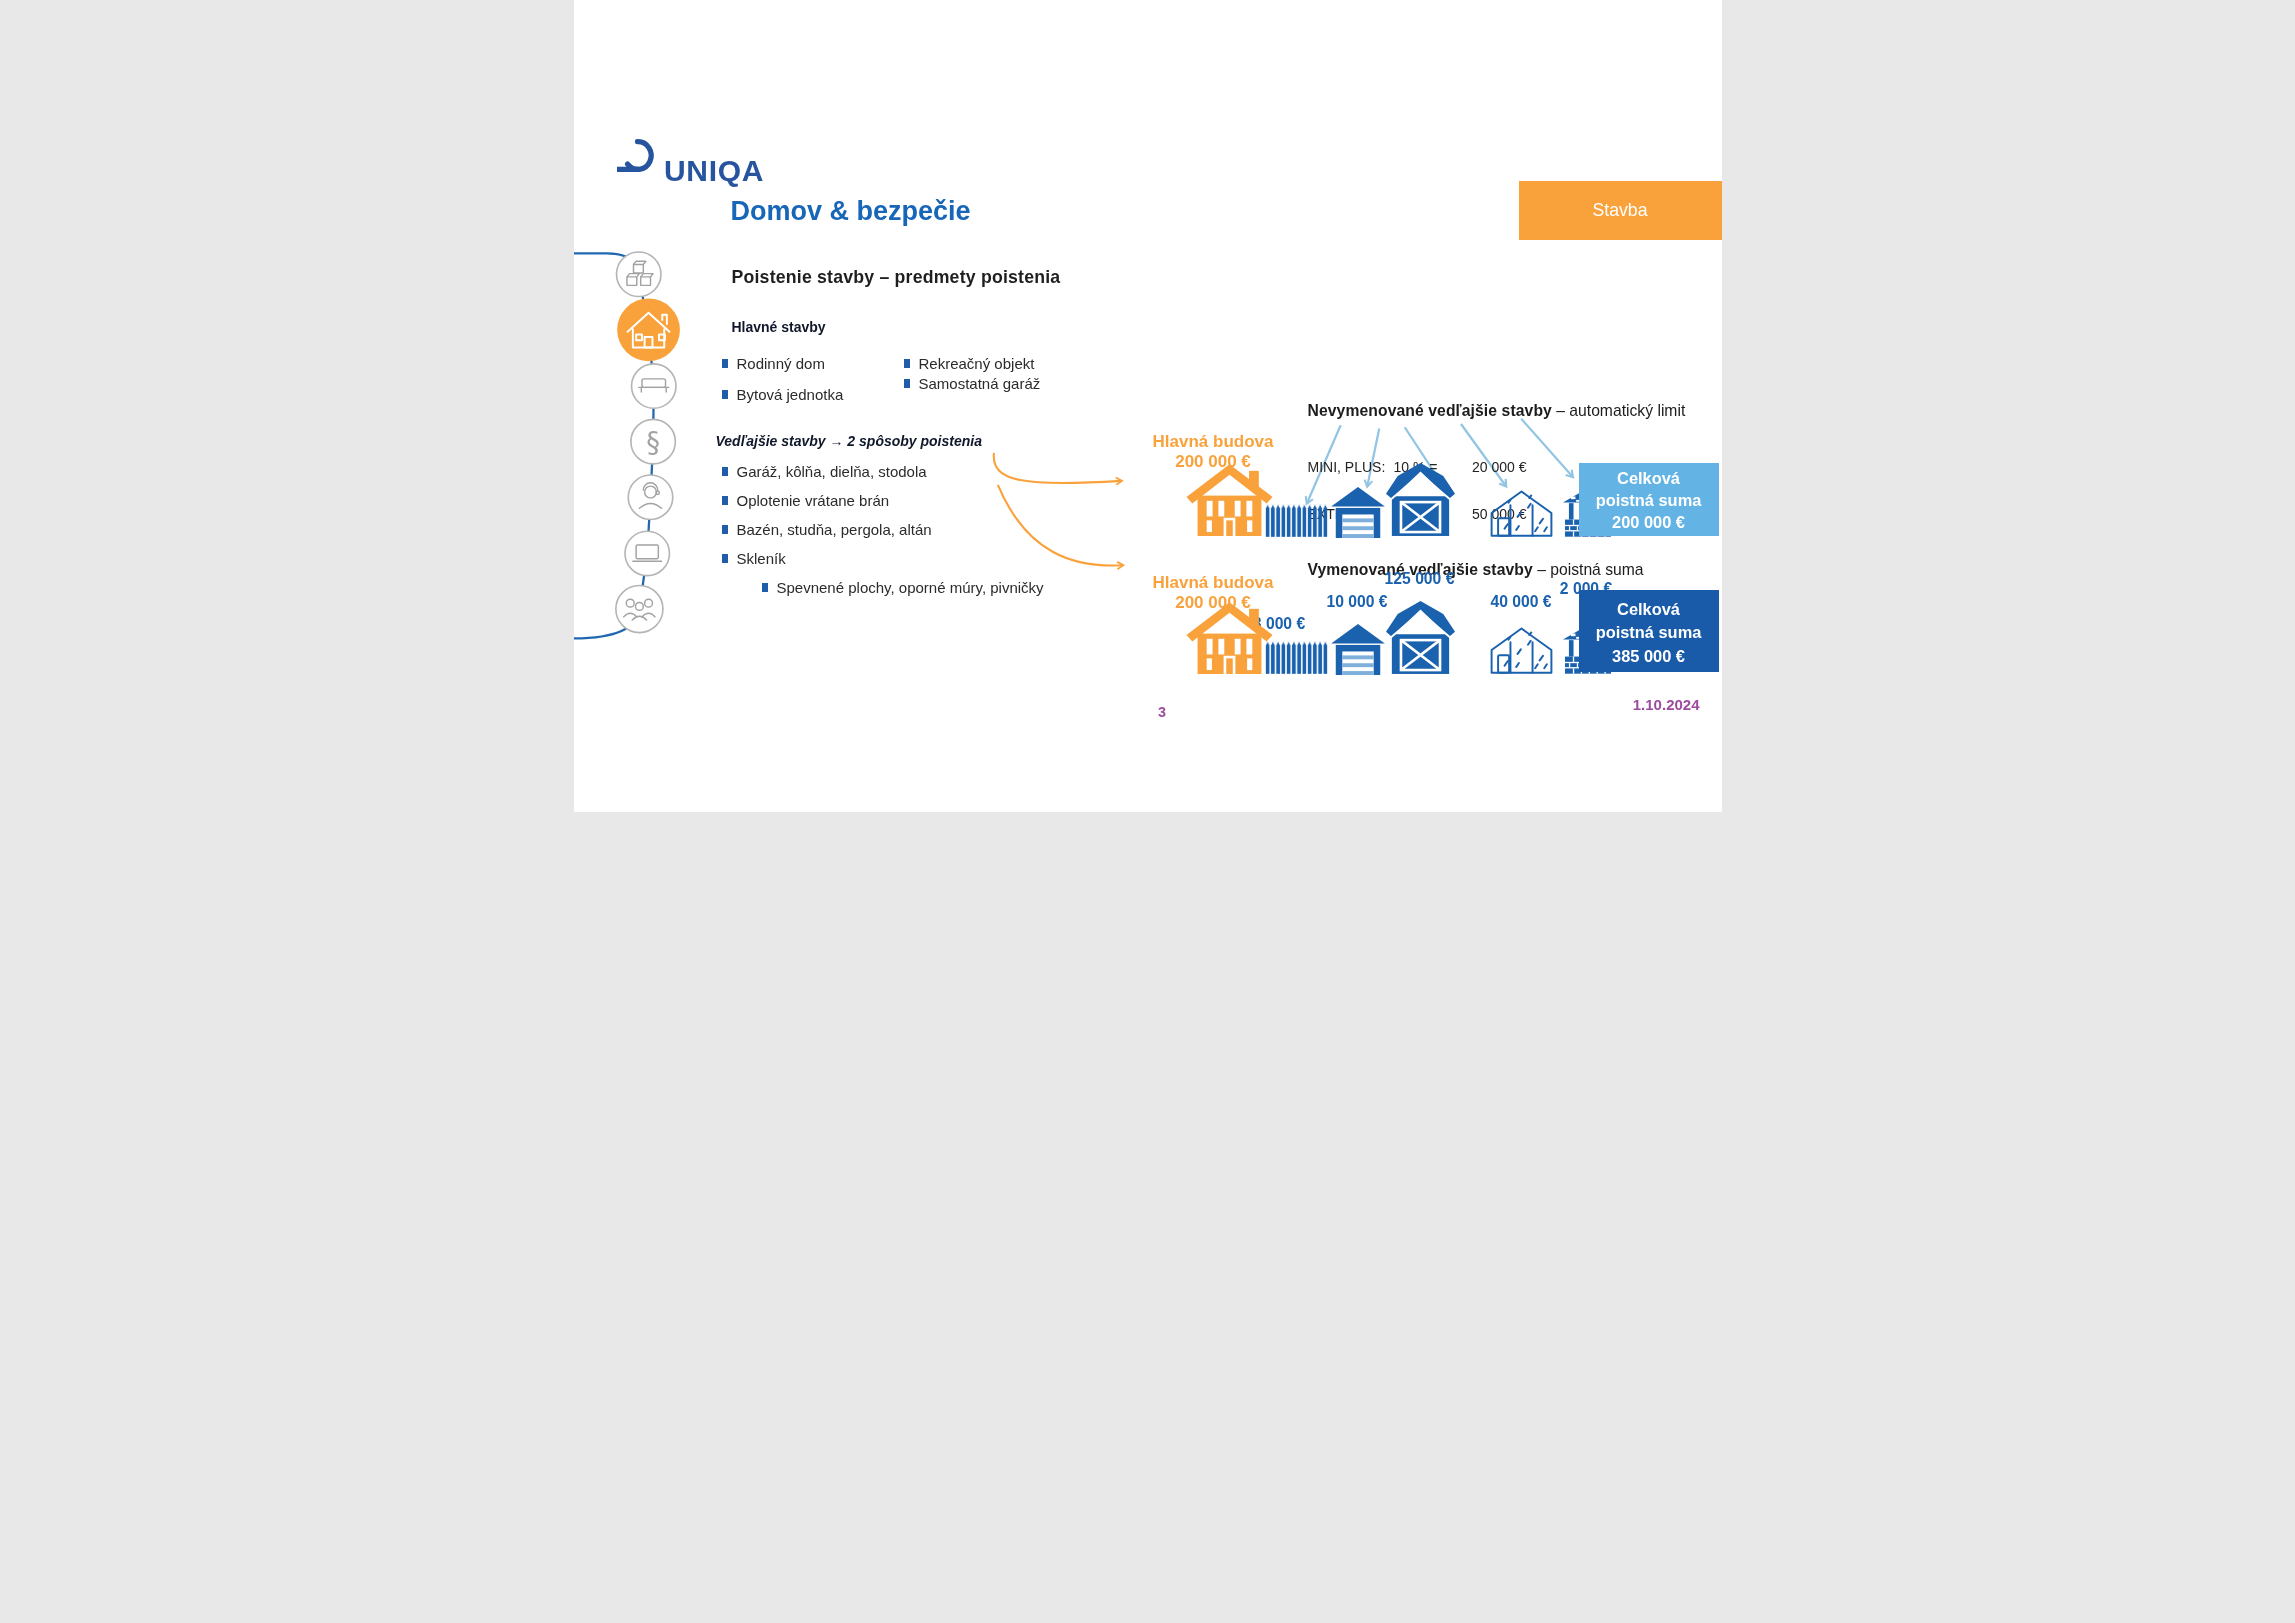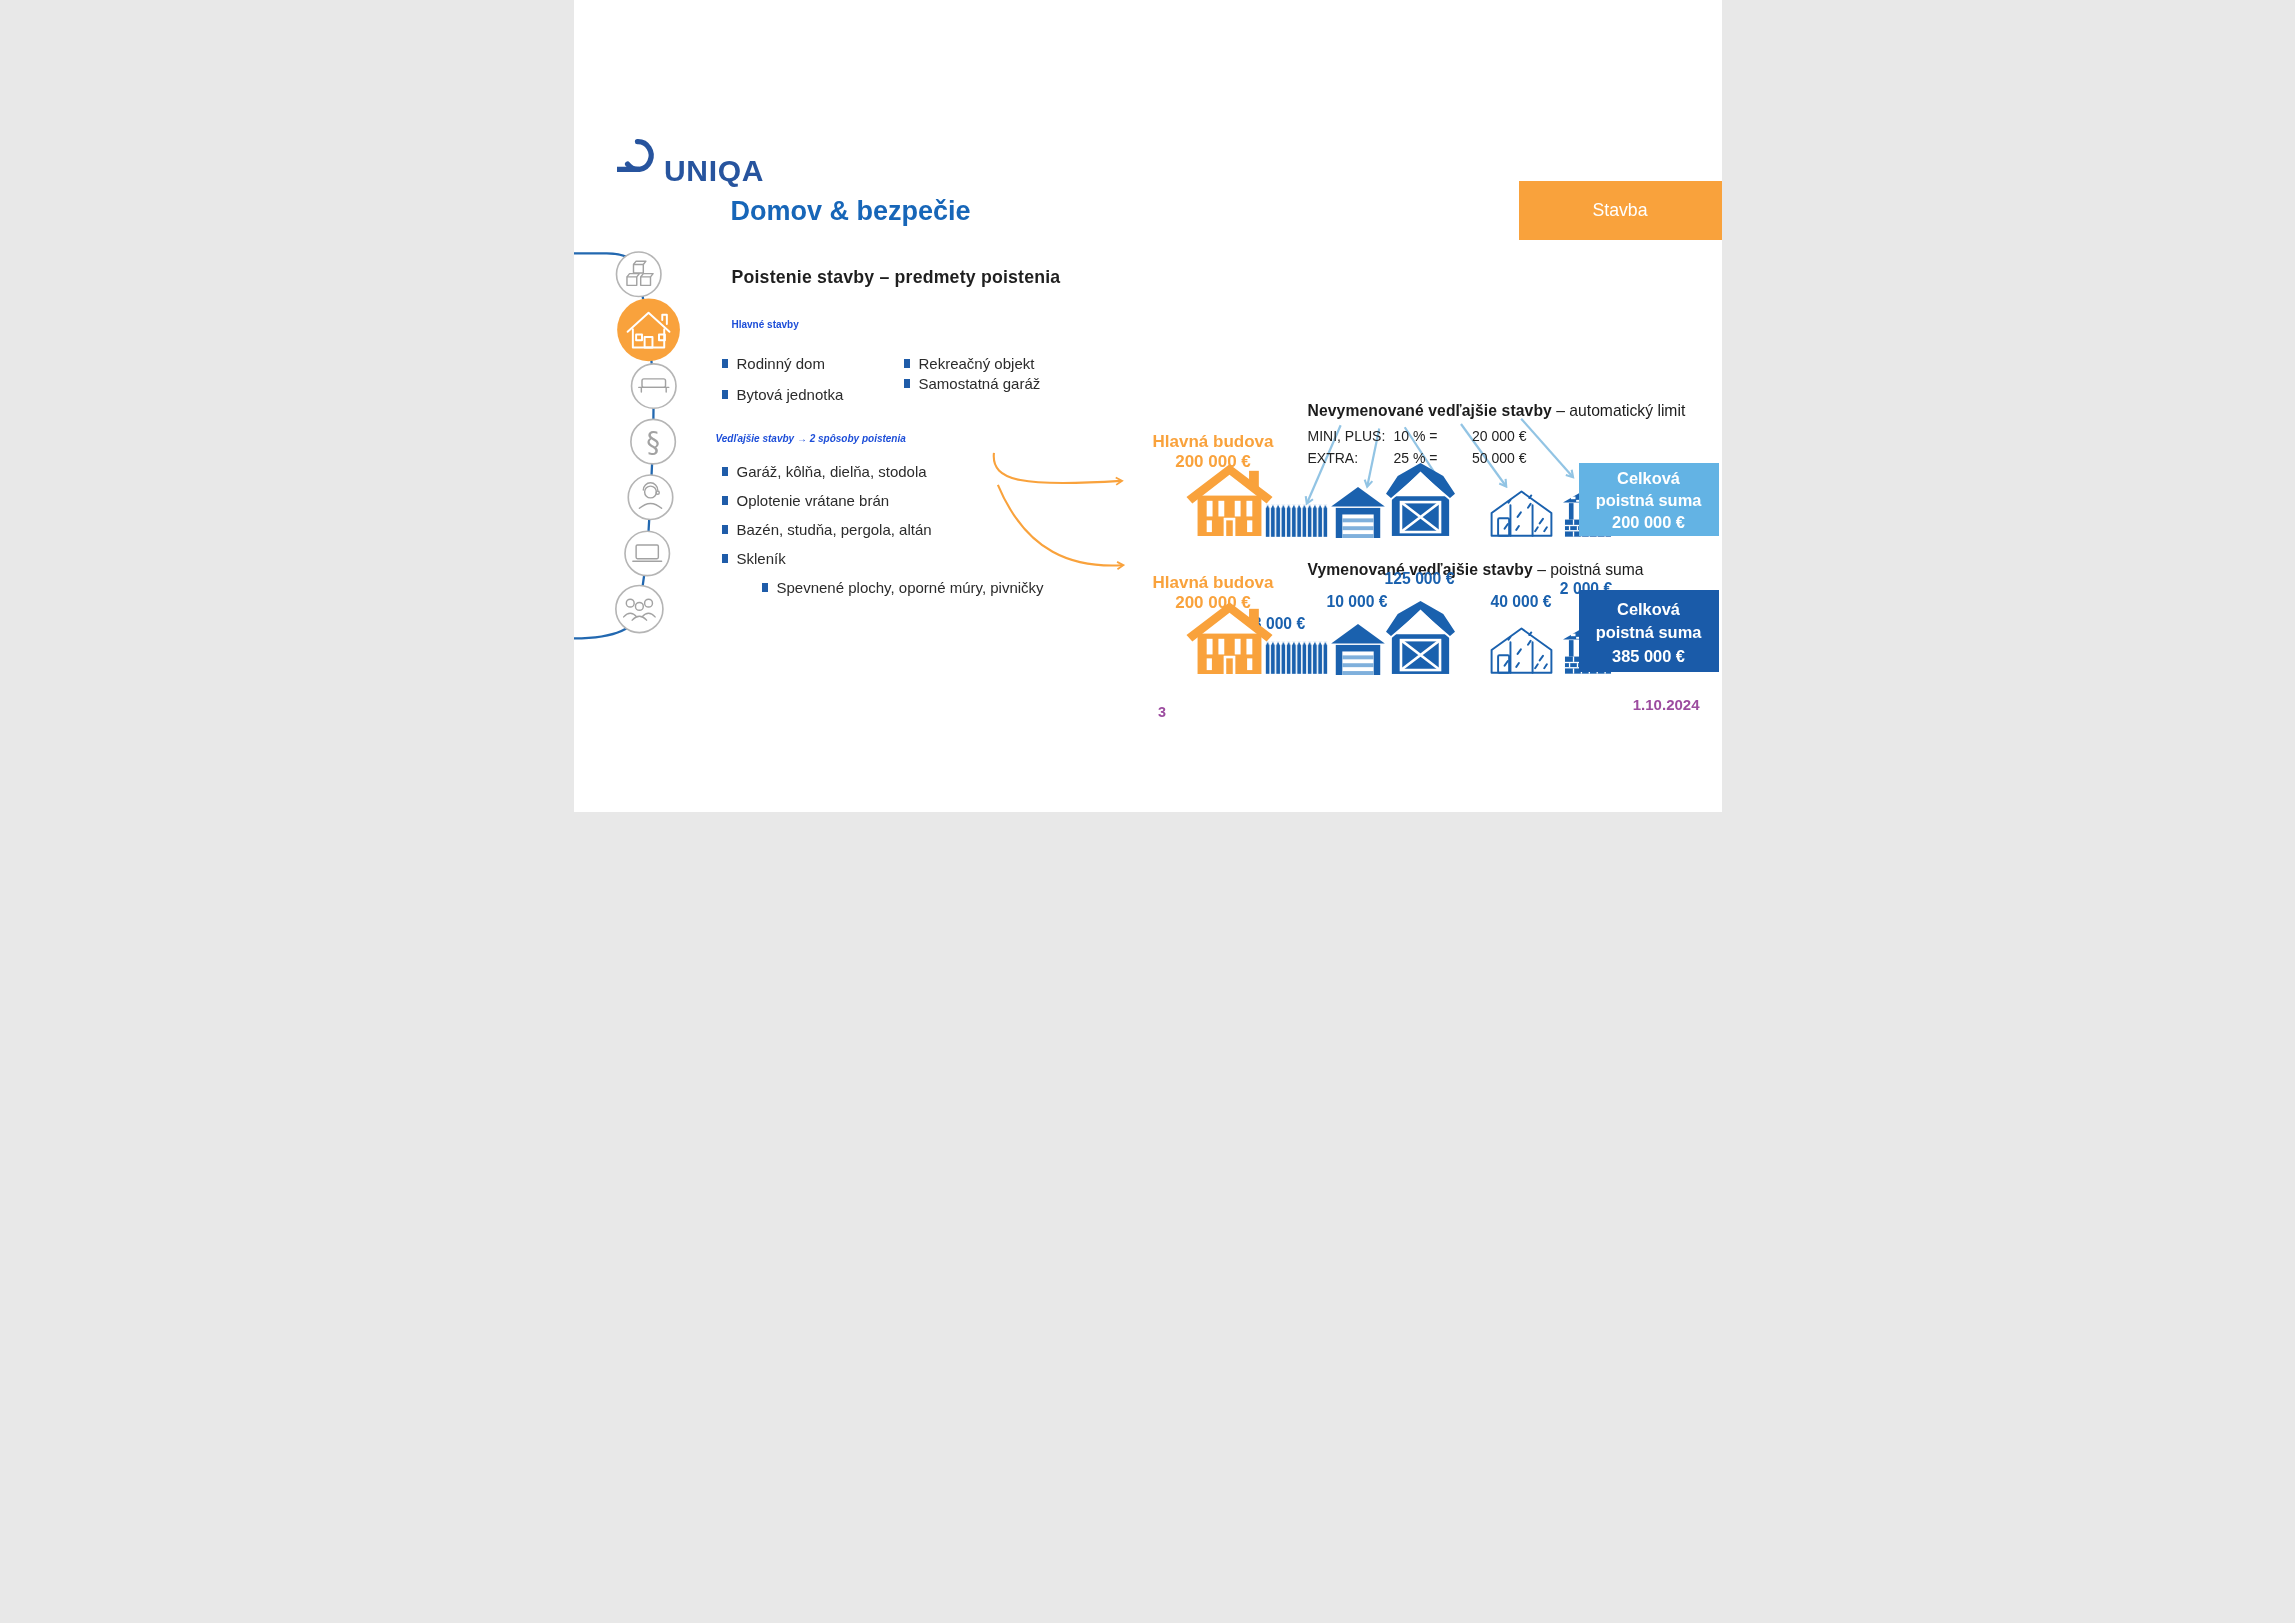--- a/index.html
+++ b/index.html
@@ -12,30 +12,30 @@
   .logo{display:flex;align-items:center;gap:6.5px;}
   .logo-text{font-size:30px;font-weight:bold;color:var(--brand-blue,#27549E);letter-spacing:0.7px;margin-top:32px;}
   .page-title{font-size:27px;font-weight:bold;color:var(--title-blue,#1766B8);}
   .tag-btn{
     width:203px;height:59px;background:var(--accent-orange,#F9A23C);
     display:flex;align-items:center;justify-content:center;
     color:#fff;font-size:17.7px;font-weight:normal;cursor:pointer;
   }
   .subtitle{font-size:17.7px;font-weight:bold;color:#1f1f1f;letter-spacing:0.2px;}
   
-  .sec-title{font-size:10px;font-weight:bold;color:#1d4ed8;}
+  .sec-title{font-size:14px;font-weight:bold;color:#0f172a;}
   .bullet-item{display:flex;align-items:flex-start;}
   .sq{flex:0 0 auto;width:6.5px;height:8.5px;margin:5.2px 8.5px 0 0;background:var(--bullet-blue,#1F5CA9);}
   .bl{font-size:15px;color:#2b2b2b;line-height:20px;}
   .bl.wrap{width:307px;line-height:29px;margin-top:-4.6px;}
   
   .hb-label{width:131px;text-align:center;font-weight:bold;font-size:17px;line-height:20px;color:var(--accent-orange,#F9A23C);}
   .diag-heading{font-size:15.7px;color:#1c1c1c;white-space:nowrap;}
   .diag-heading b{letter-spacing:0.1px;}
-  .limits .lrow{display:grid;grid-template-columns:86px 60px 73px;font-size:14px;color:#222;margin-bottom:5.9px;}
+  .limits .lrow{display:grid;grid-template-columns:86px 60px 73px;font-size:14px;color:#222;margin-bottom:5.9px;margin-top:31px;}
   .limits .val{text-align:right;}
   .icon-value{font-size:15.7px;font-weight:bold;color:var(--icon-blue,#1A61AE);text-align:center;white-space:nowrap;}
   .total-box{width:140px;text-align:center;color:#fff;font-weight:bold;font-size:16.4px;}
   .total-box .tl{line-height:22px;}
   .box-light{height:73px;background:var(--light-blue-box,#63B3E4);padding-top:3.9px;box-sizing:border-box;}
   .box-dark{height:82px;background:var(--dark-blue-box,#1A5BA9);padding-top:7.9px;box-sizing:border-box;}
   .box-dark .tl{line-height:23.6px;}
   
   .page-num{font-size:14.4px;font-weight:bold;color:var(--purple,#9C4C9F);text-align:center;}
   .date{font-size:15px;font-weight:bold;color:var(--purple,#9C4C9F);text-align:right;}

